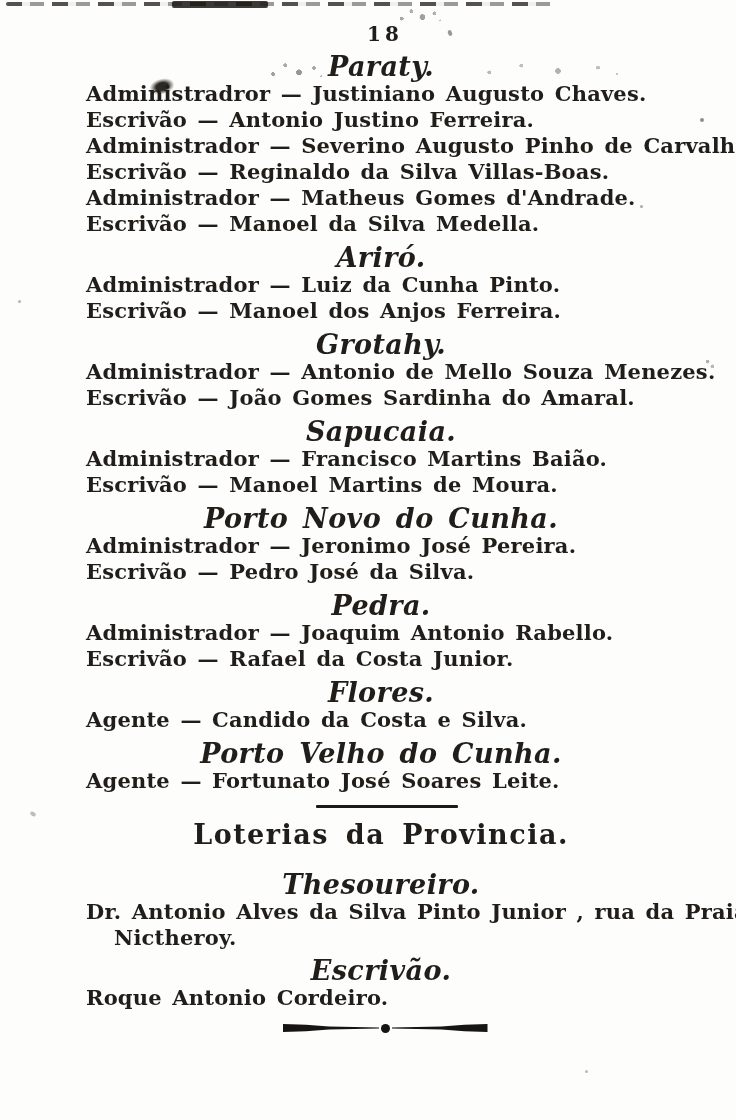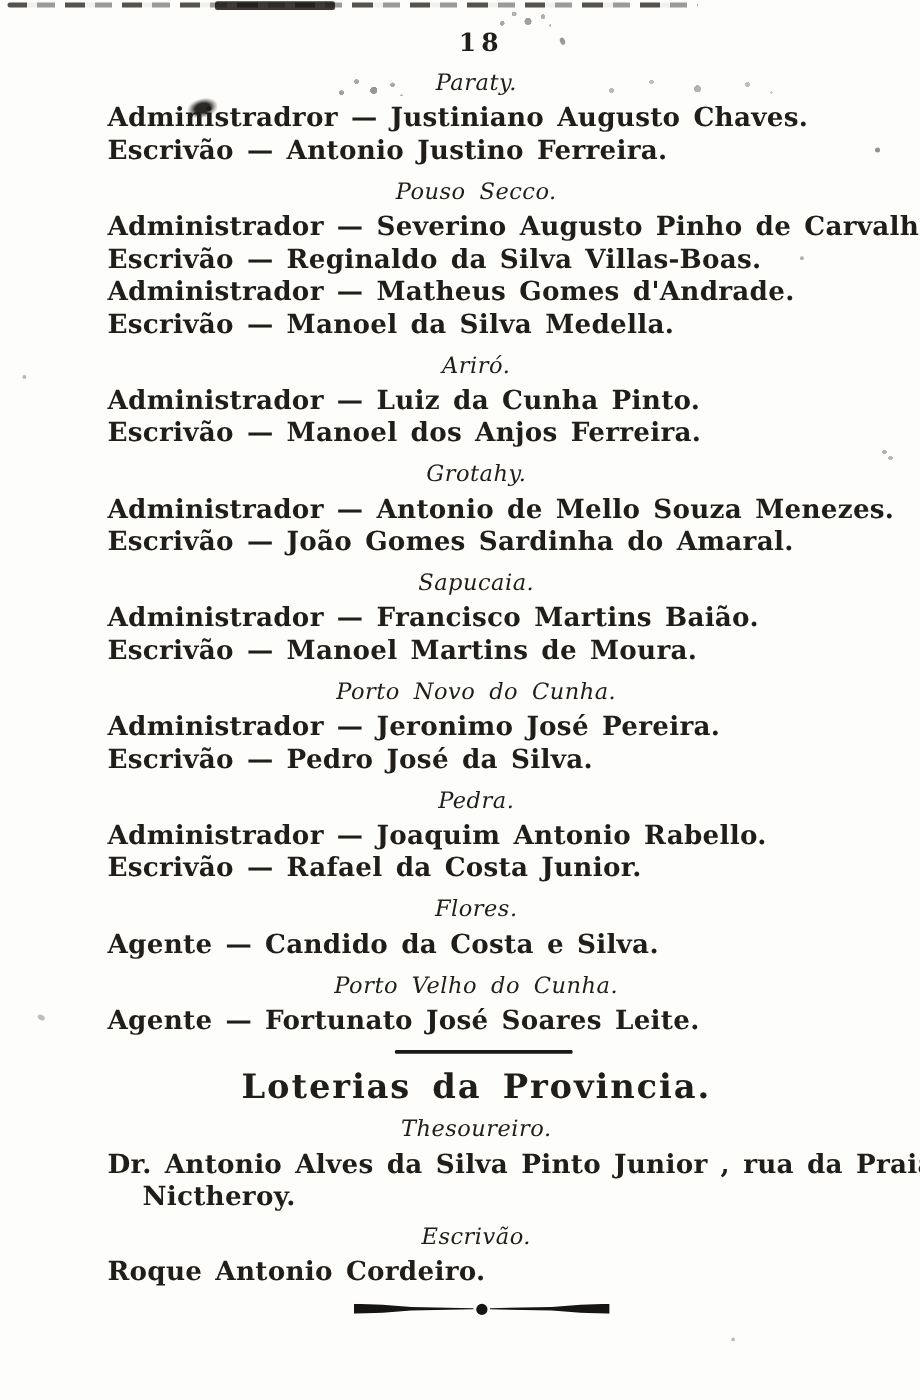--- a/index.html
+++ b/index.html
@@ -24,22 +24,22 @@
     font-weight: 700;
     letter-spacing: 4px;
     transform: translateX(4px);
   }
   h2, h3, p { margin: 0; padding: 0; }
   .district-heading, .sub {
     margin: 9px 0 3px;
     line-height: 23px;
     text-align: center;
     font-style: italic;
-    font-weight: 400;
-    font-size: 18px;
+    font-weight: 700;
+    font-size: 27px;
     word-spacing: 5px;
     letter-spacing: 0.4px;
   }
   .entry {
     line-height: 26px;
     font-size: 21px;
     font-weight: 700;
     word-spacing: 3px;
     letter-spacing: 0.2px;
     white-space: nowrap;
@@ -56,21 +56,21 @@
   }
   .loterias-title {
     margin-top: 15px;
     line-height: 24px;
     text-align: center;
     font-size: 27px;
     font-weight: 700;
     letter-spacing: 1.5px;
     word-spacing: 6px;
   }
-  .sub.first { margin-top: 10px; }
+  .sub.first { margin-top: 26px; }
   .sub.second { margin-top: 8px; }
   .end-ornament {
     margin-top: 11px;
     height: 12px;
     display: flex;
     align-items: center;
     justify-content: center;
     transform: translateX(4px);
   }
   .taper {
@@ -157,21 +157,20 @@
 
     <div class="pagenum">18</div>
 
     <section>
       <h3 class="district-heading">Paraty.</h3>
       <p class="entry">Administradror — Justiniano Augusto Chaves.</p>
       <p class="entry">Escrivão — Antonio Justino Ferreira.</p>
     </section>
 
     <section>
-      <h3 class="district-heading">Pouso Secco.</h3>
       <p class="entry">Administrador — Severino Augusto Pinho de Carvalho.</p>
       <p class="entry">Escrivão — Reginaldo da Silva Villas-Boas.</p>
     </section>
 
     <section>
       <p class="entry">Administrador — Matheus Gomes d'Andrade.</p>
       <p class="entry">Escrivão — Manoel da Silva Medella.</p>
     </section>
 
     <section>

